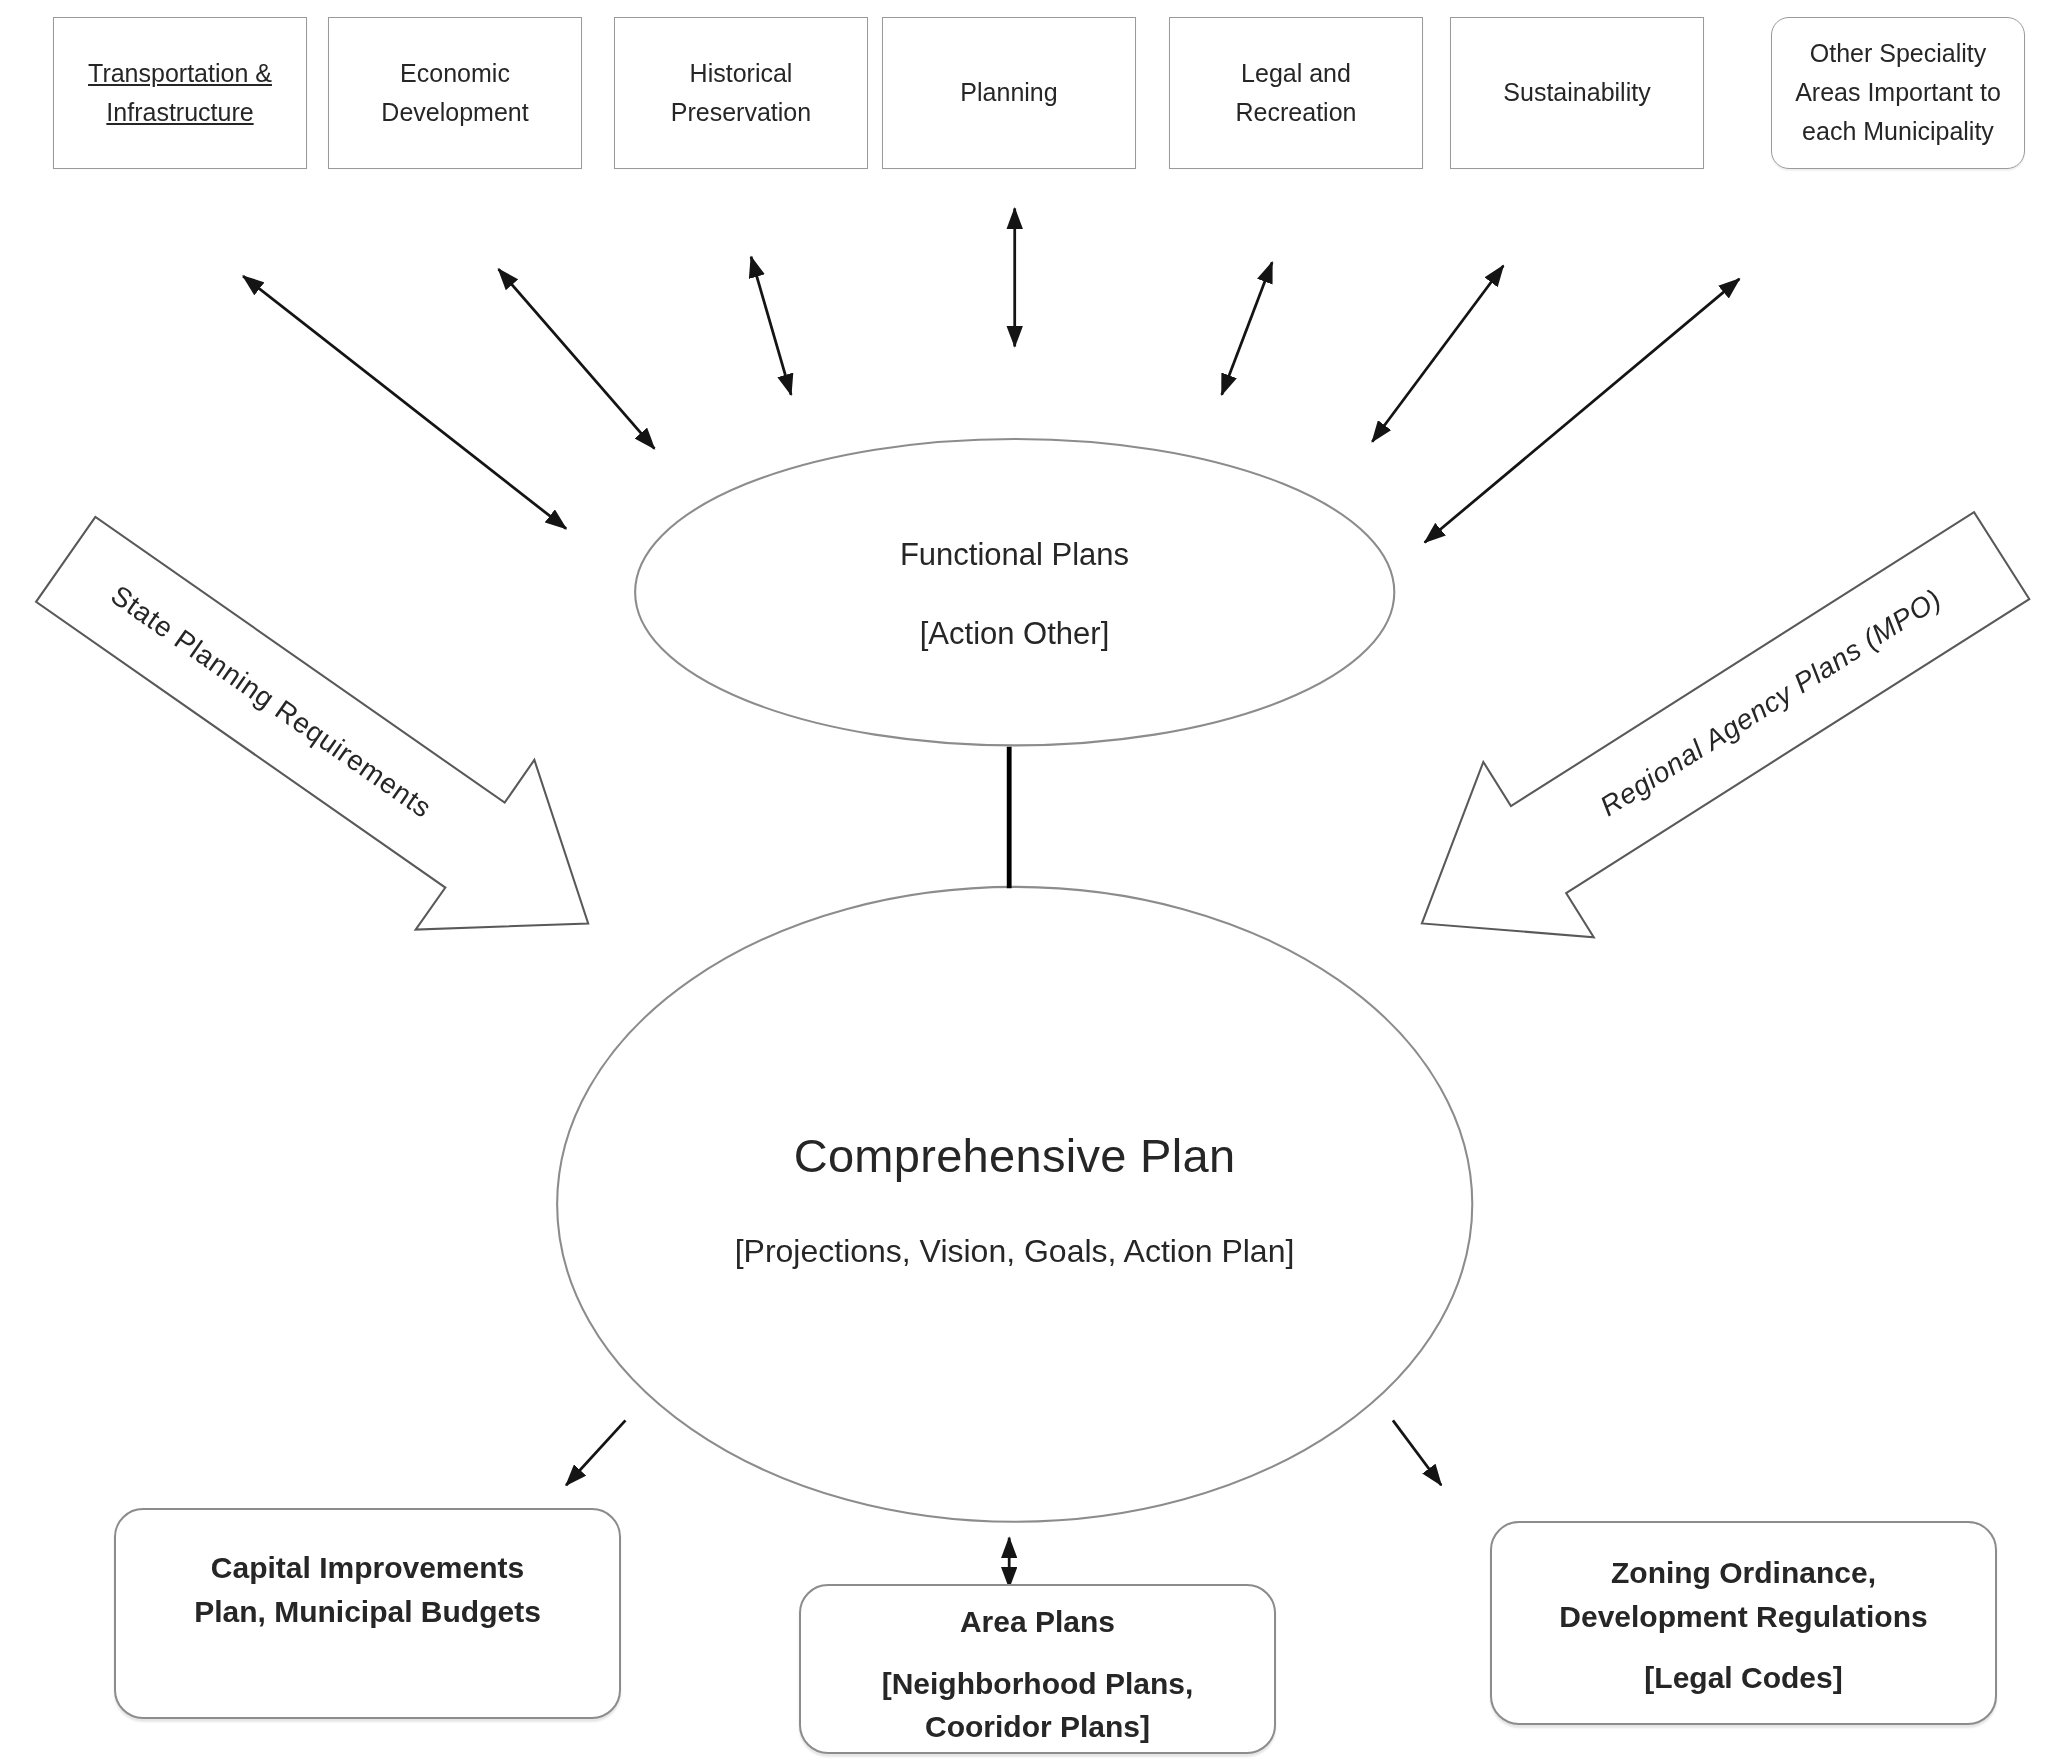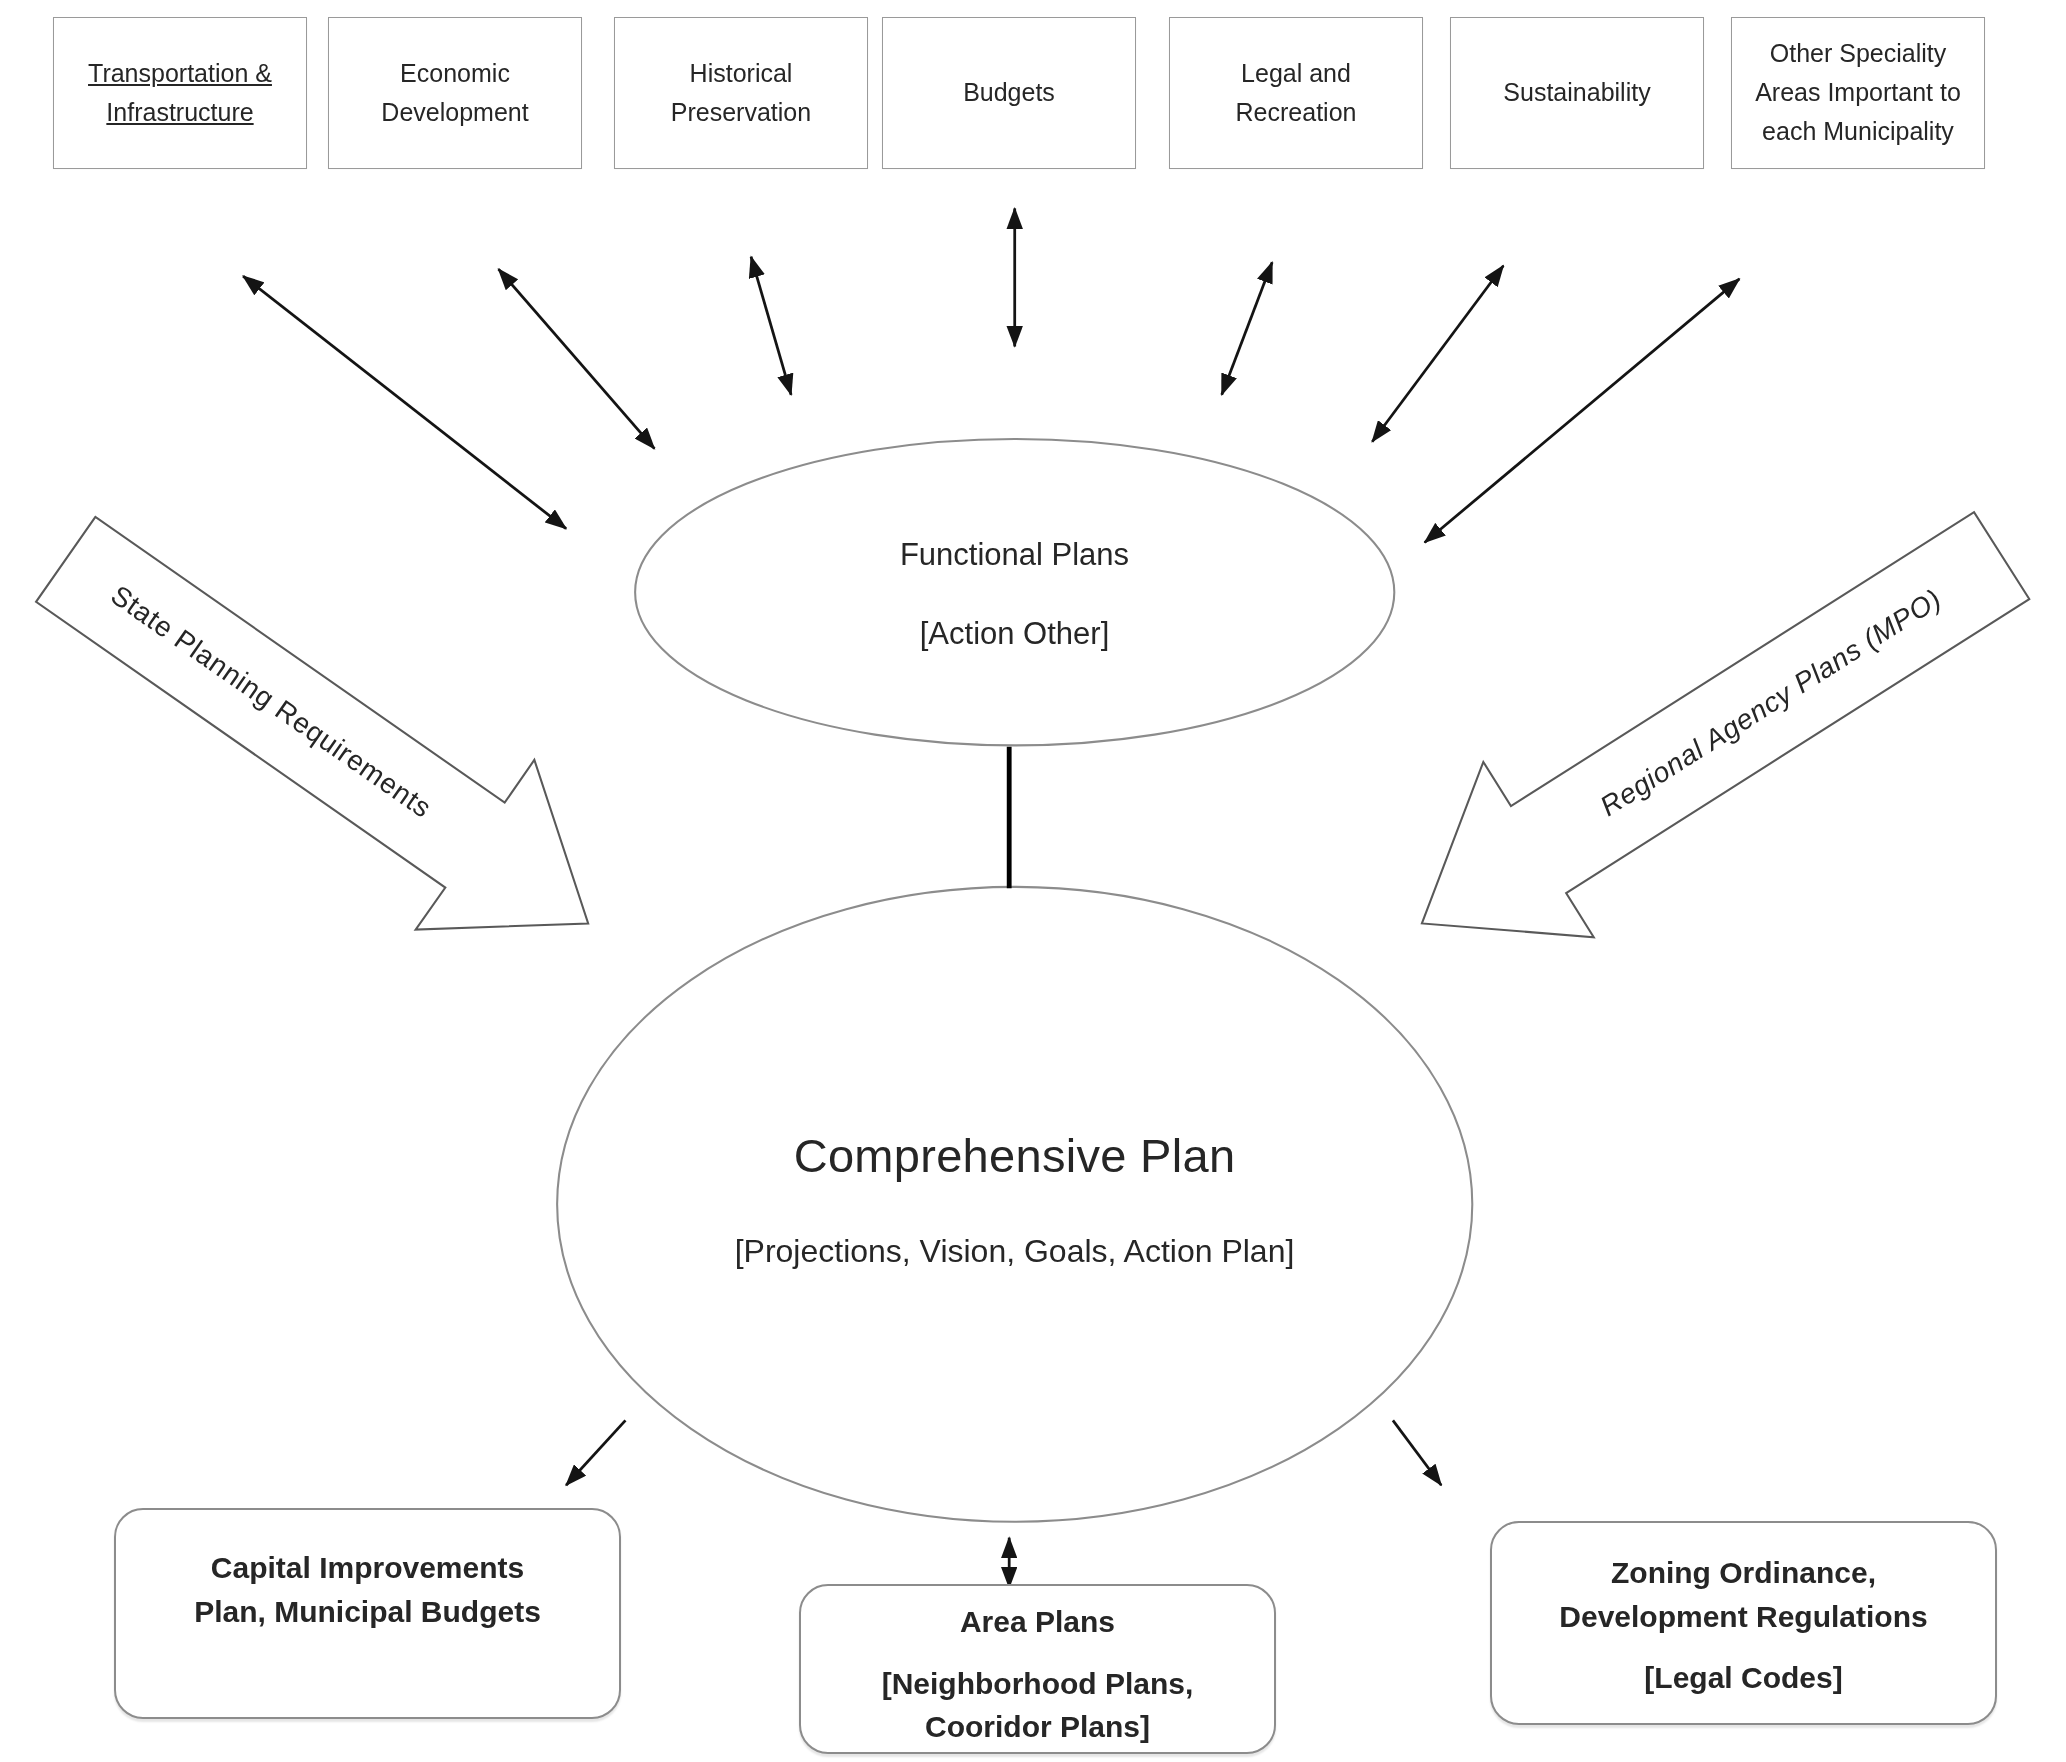--- a/index.html
+++ b/index.html
@@ -108,24 +108,24 @@
     <g>
       <line class="thin" x1="906" y1="2058" x2="820" y2="2152" marker-end="url(#head)"></line>
       <line class="thin" x1="2018" y1="2058" x2="2088" y2="2152" marker-end="url(#head)"></line>
       <line class="thin" x1="1462" y1="2228" x2="1462" y2="2300" marker-start="url(#head)" marker-end="url(#head)"></line>
     </g>
   </svg>
 
   <div class="tbox" style="left:53px;text-decoration:underline;">Transportation &amp; Infrastructure</div>
   <div class="tbox" style="left:328px;">Economic Development</div>
   <div class="tbox" style="left:614px;">Historical Preservation</div>
-  <div class="tbox" style="left:882px;">Budgets</div>
+  <div class="tbox" style="left:882px;">Planning</div>
   <div class="tbox" style="left:1169px;">Legal and Recreation</div>
   <div class="tbox" style="left:1450px;">Sustainability</div>
-  <div class="tbox" style="left:1731px;">Other Speciality Areas Important to each Municipality</div>
+  <div class="tbox" style="left:1771px;border-radius:18px;">Other Speciality Areas Important to each Municipality</div>
 
   <div class="etext func-text">
     <div>Functional Plans</div>
     <div>[Action Other]</div>
   </div>
 
   <div class="etext comp-text">
     <div class="comp-title">Comprehensive Plan</div>
     <div class="comp-sub">[Projections, Vision, Goals, Action Plan]</div>
   </div>

